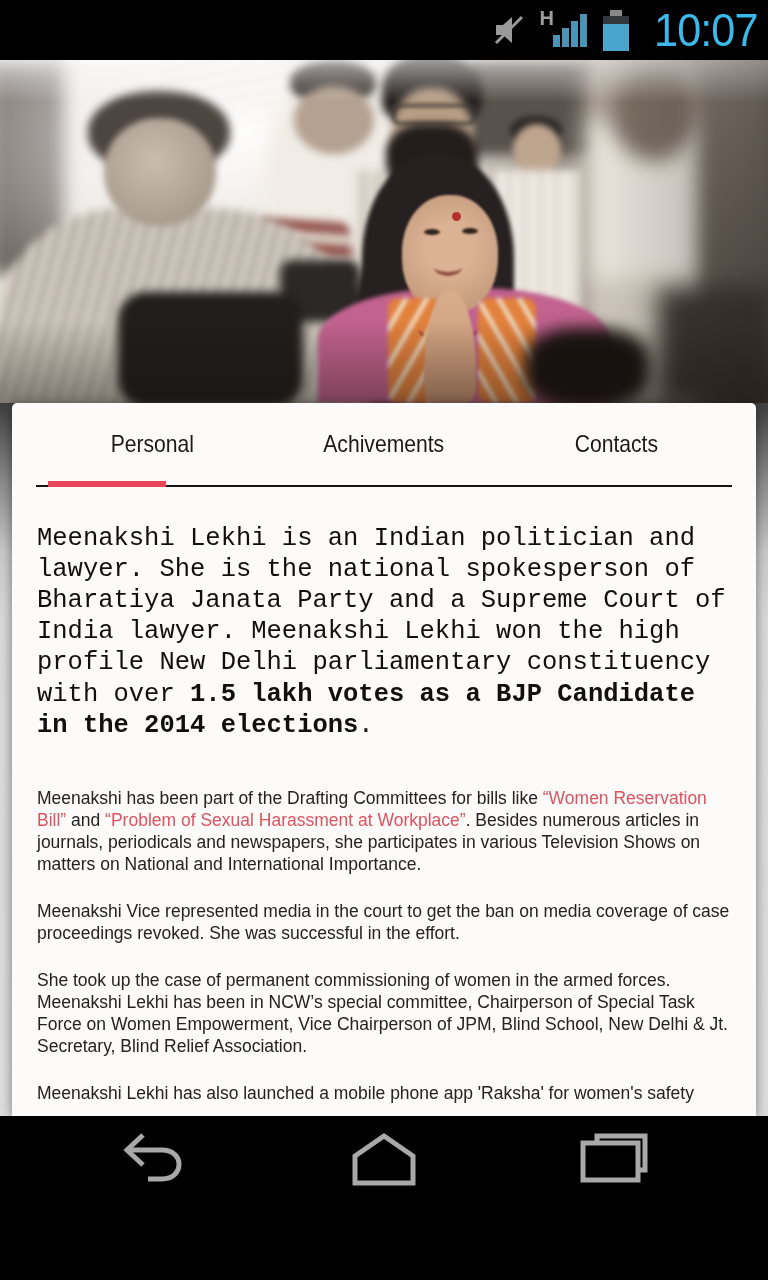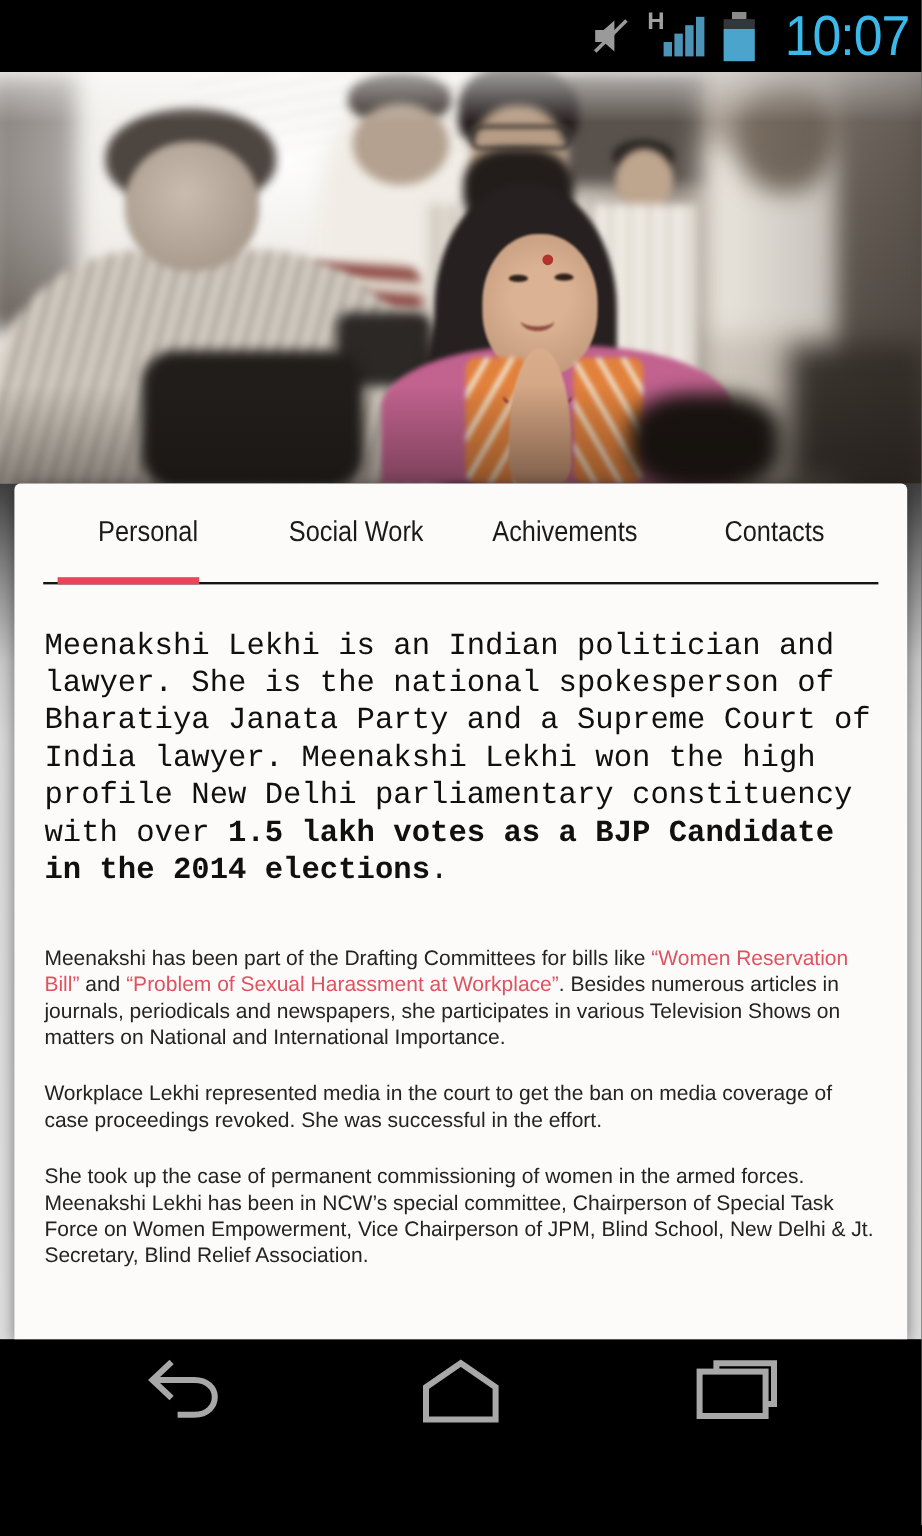--- a/index.html
+++ b/index.html
@@ -172,32 +172,32 @@
     <div class="hw-hands"></div>
     <div class="hp-front-dark"></div>
     <div class="hp-topglow"></div>
     <div class="hp-vignette"></div>
   </div>
 
   <div class="lower">
     <div class="card">
       <div class="tabs">
         <div class="tab"><span class="cond">Personal</span></div>
-        <div class="tab"><span class="cond">Social Work</span></div>
         <div class="tab"><span class="cond">Achivements</span></div>
         <div class="tab"><span class="cond">Contacts</span></div>
       </div>
       <div class="tab-line">
         <div class="tab-indicator"></div>
       </div>
       <div class="content">
         <p class="intro"><span>Meenakshi Lekhi is an Indian politician and lawyer. She is the national spokesperson of Bharatiya Janata Party and a Supreme Court of India lawyer. Meenakshi Lekhi won the high profile New Delhi parliamentary constituency with over </span><b>1.5 lakh votes as a BJP Candidate in the 2014 elections</b><span>.</span></p>
         <p class="para"><span>Meenakshi has been part of the Drafting Committees for bills like </span><span class="link">“Women Reservation Bill”</span><span> and </span><span class="link">“Problem of Sexual Harassment at Workplace”</span><span>. Besides numerous articles in journals, periodicals and newspapers, she participates in various Television Shows on matters on National and International Importance.</span></p>
-        <p class="para">Workplace Lekhi represented media in the court to get the ban on media coverage of case proceedings revoked. She was successful in the effort.</p>
+        <p class="para">Meenakshi Vice represented media in the court to get the ban on media coverage of case proceedings revoked. She was successful in the effort.</p>
         <p class="para">She took up the case of permanent commissioning of women in the armed forces. Meenakshi Lekhi has been in NCW’s special committee, Chairperson of Special Task Force on Women Empowerment, Vice Chairperson of JPM, Blind School, New Delhi &amp; Jt. Secretary, Blind Relief Association.</p>
+        <p class="para">Meenakshi Lekhi has also launched a mobile phone app 'Raksha' for women's safety</p>
       </div>
     </div>
   </div>
 
   <div class="nav-bar">
     <svg width="76" height="52" viewBox="0 0 76 52" fill="none" stroke="#a8a8a8" stroke-width="5">
       <path d="M26 3 L10 18 L26 33"></path>
       <path d="M10 18 H45 C56 18 62 25 62 32 C62 40 56 47 45 47 H31"></path>
     </svg>
     <svg width="78" height="56" viewBox="0 0 78 56" fill="none" stroke="#a8a8a8" stroke-width="5">

